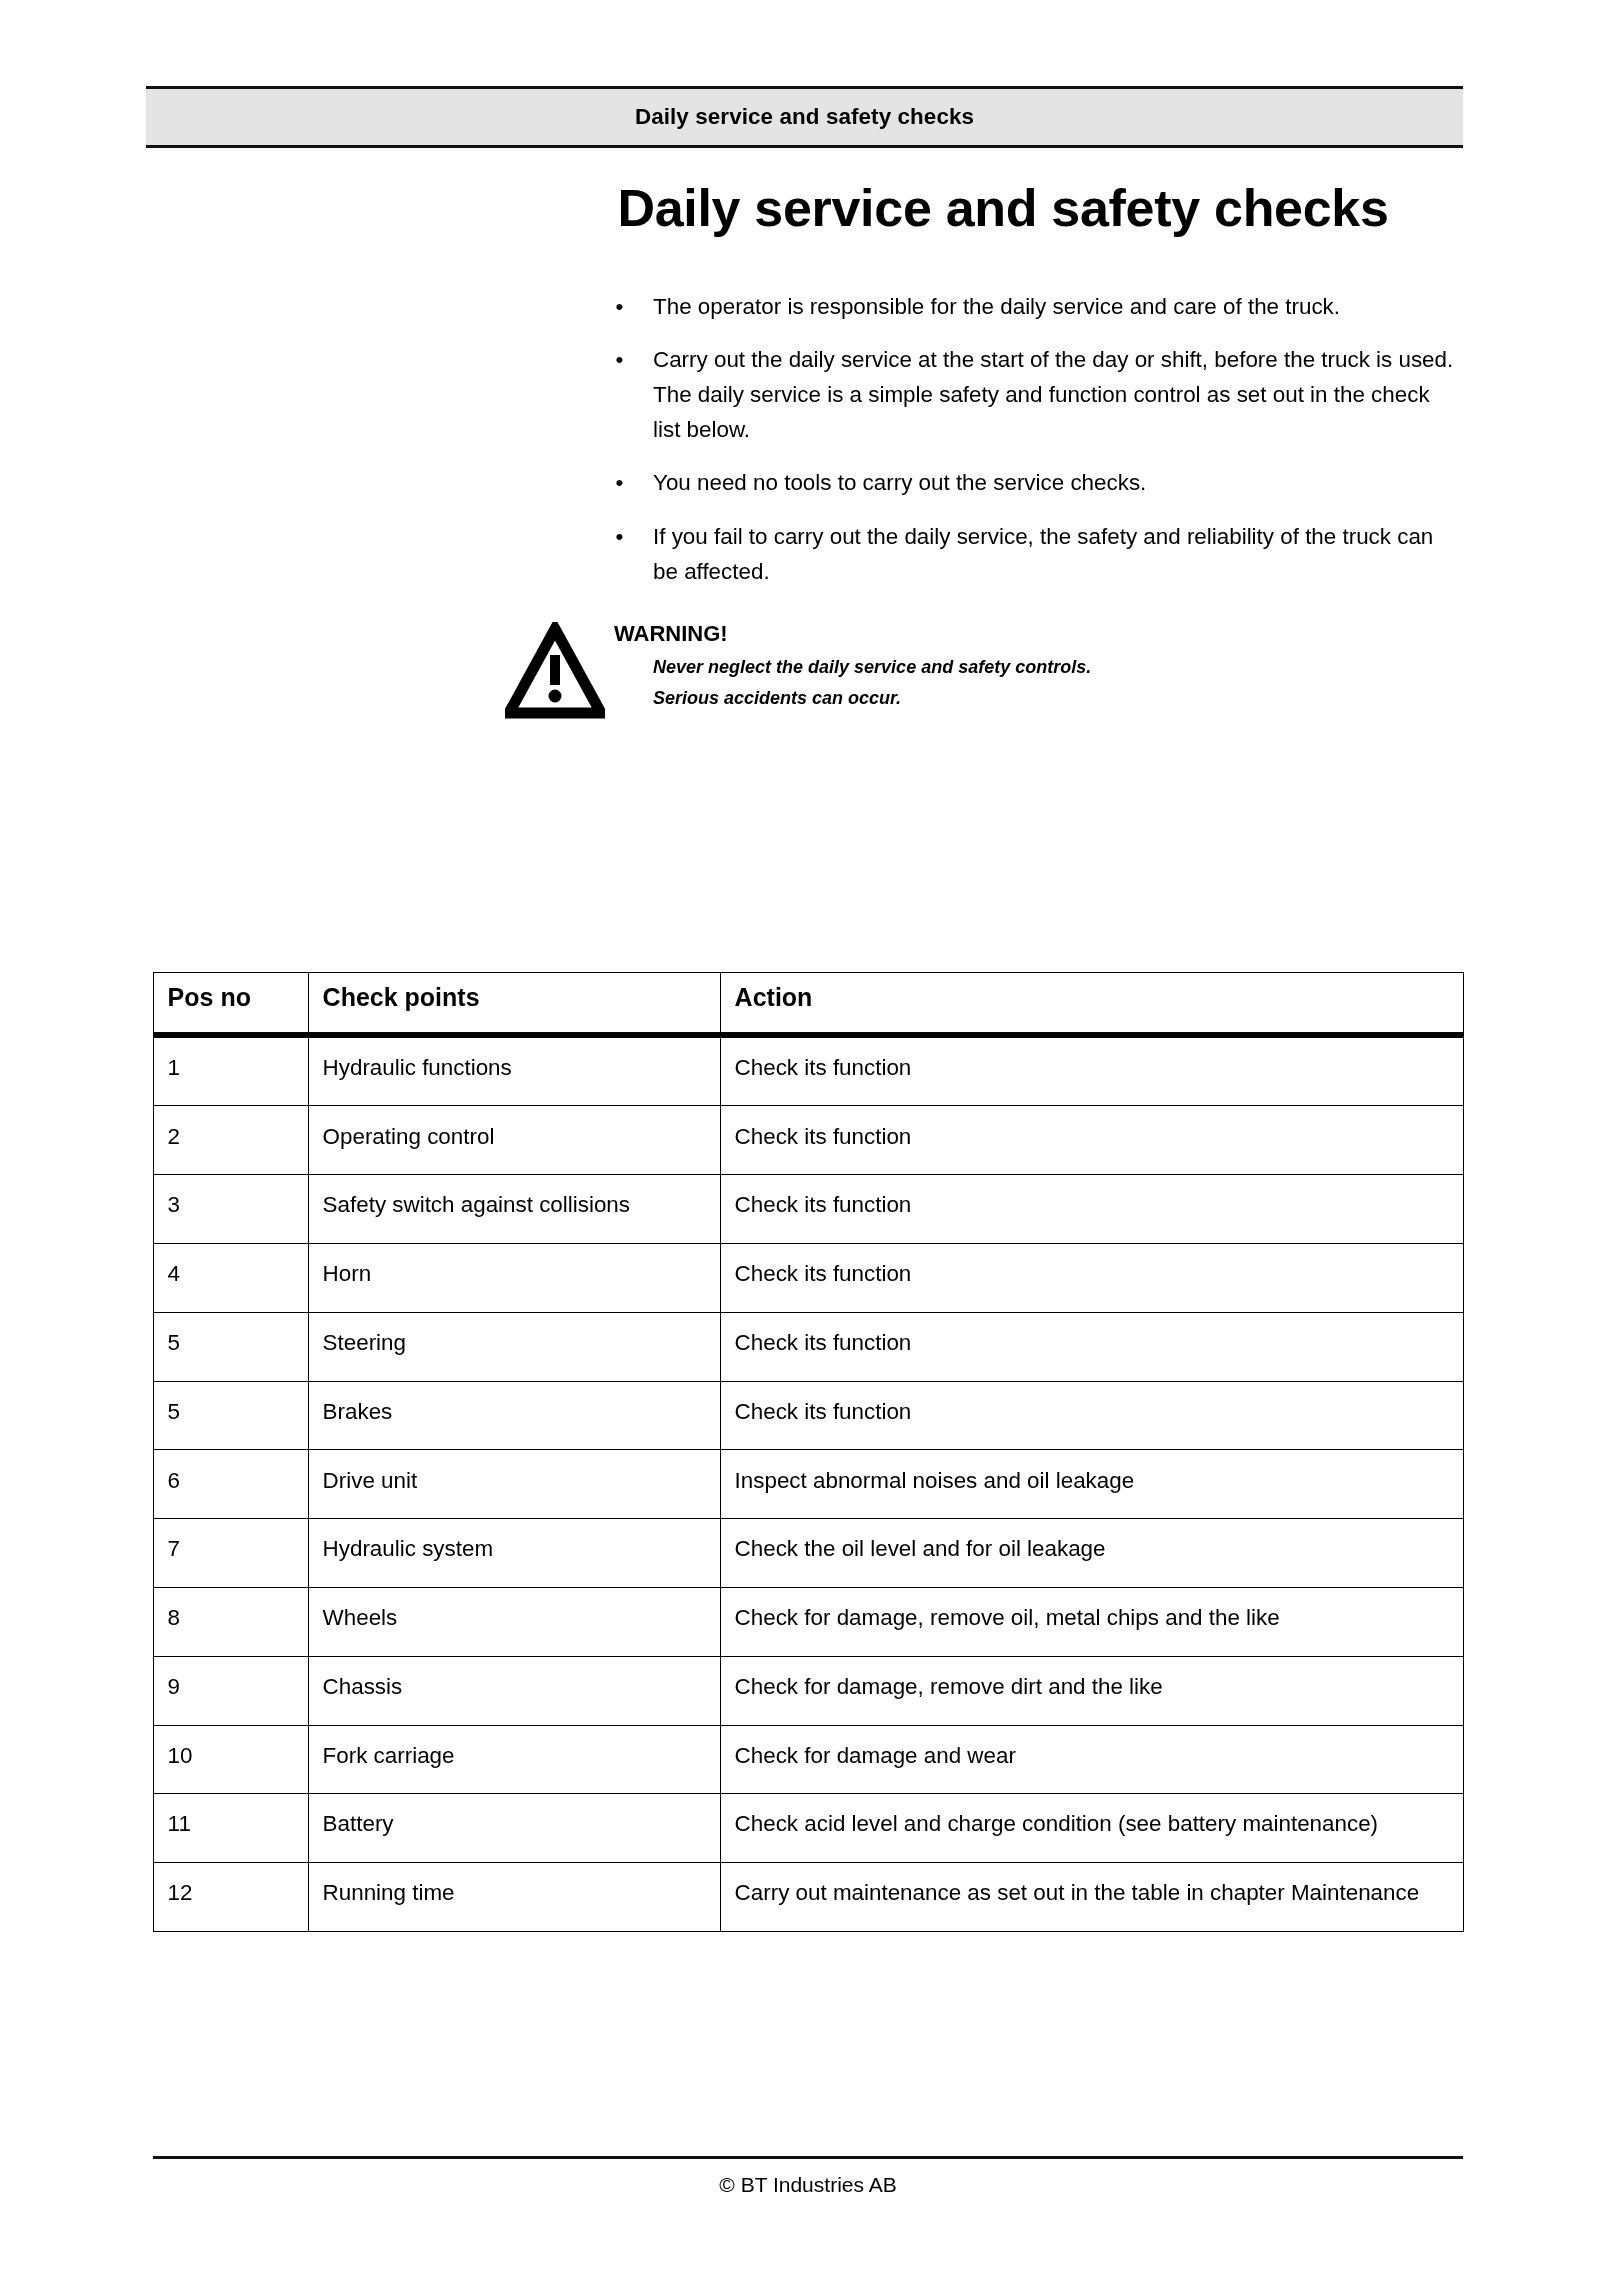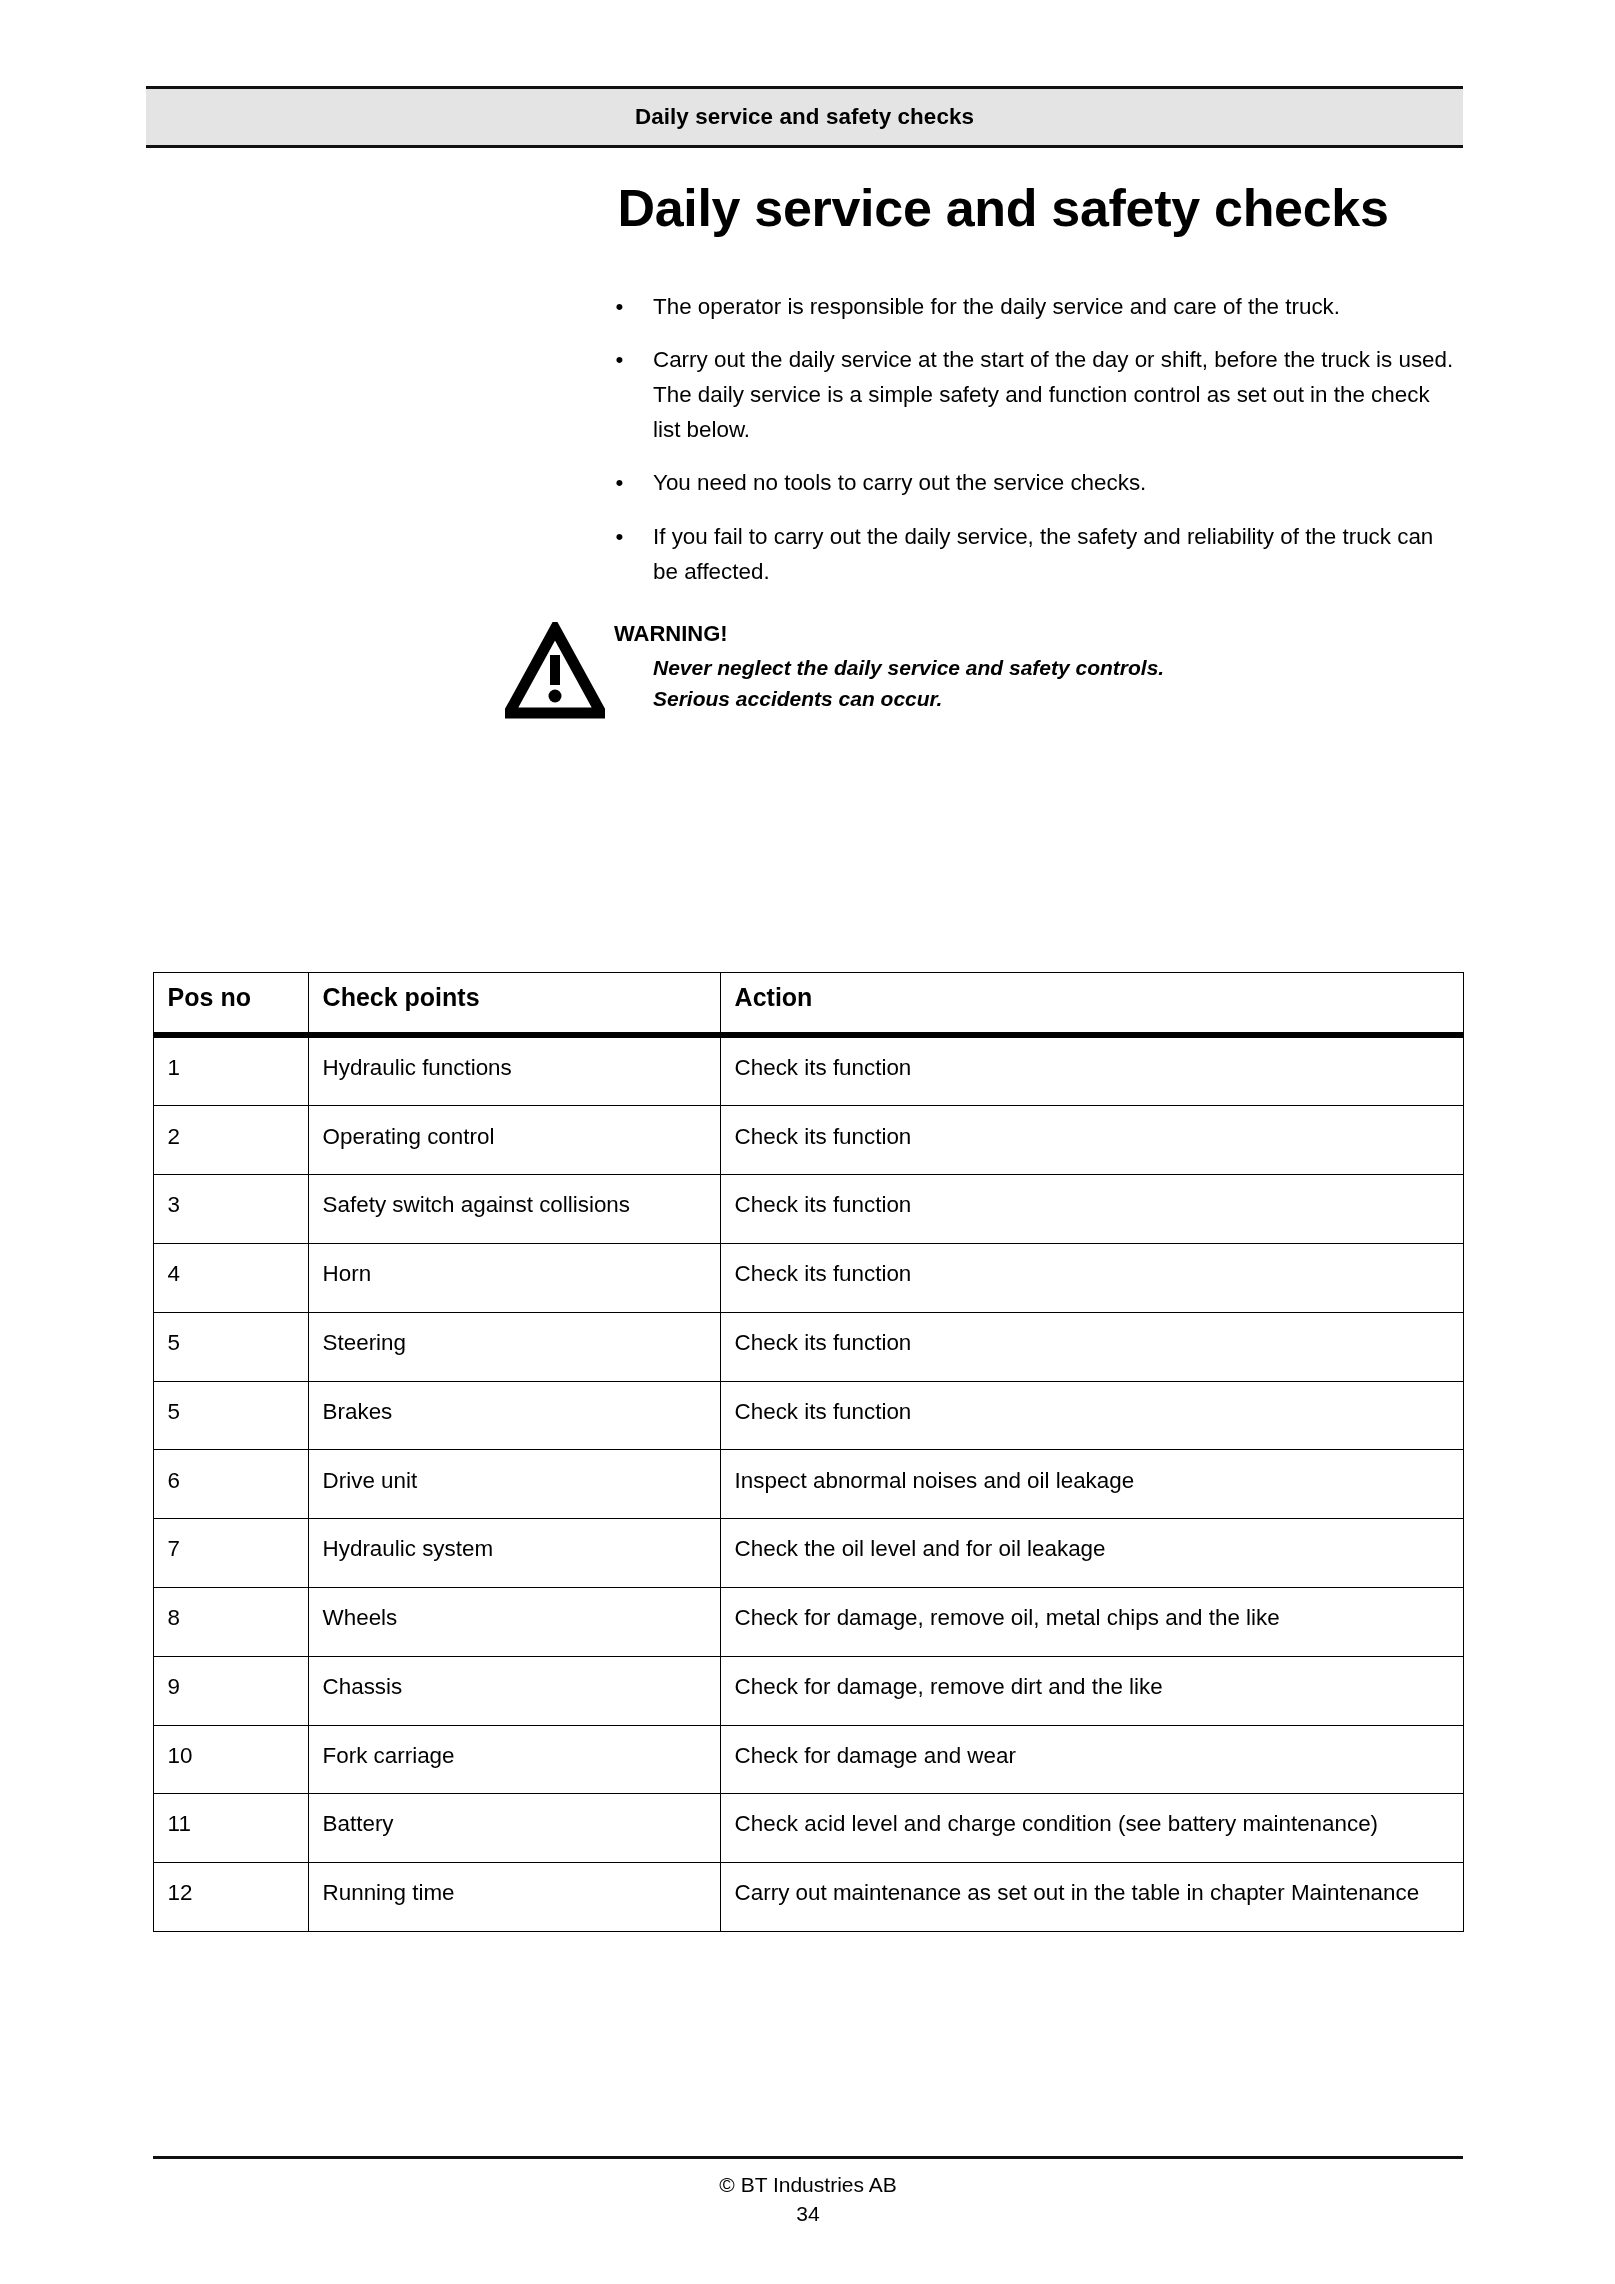--- a/index.html
+++ b/index.html
@@ -105,21 +105,21 @@
   .warning-heading {
     font-size: 22px;
     font-weight: bold;
     line-height: 28px;
     margin: 0 0 4.1px 0;
   }
   .warning-lines {
     padding-left: 39px;
   }
   .warning-line {
-    font-size: 21px;
+    font-size: 18px;
     font-weight: bold;
     font-style: italic;
     line-height: 31px;
   }
 
   
   .check-table {
     position: absolute;
     left: 153px;
     top: 956px;
@@ -306,17 +306,16 @@
         <td>12</td>
         <td>Running time</td>
         <td>Carry out maintenance as set out in the table in chapter Maintenance</td>
       </tr>
     </tbody>
   </table>
 
   <div class="page-footer">
     <div class="footer-rule"></div>
     <div class="footer-copy">© BT Industries AB</div>
-    <div class="footer-pageno">34</div>
   </div>
 
 </div>
 
 
 </body></html>

